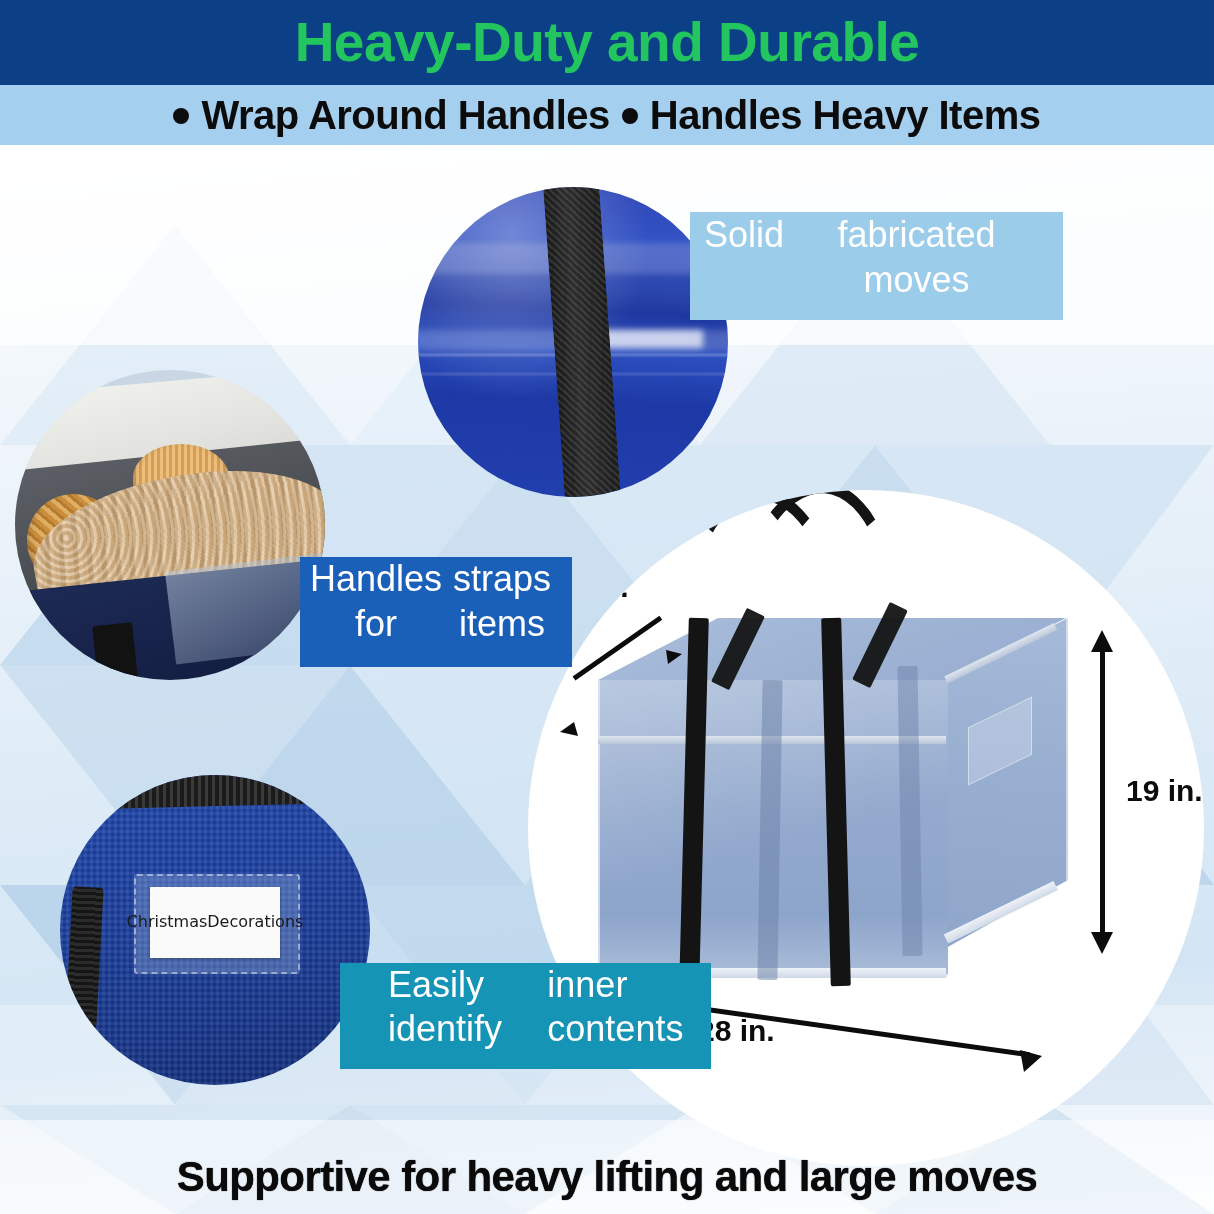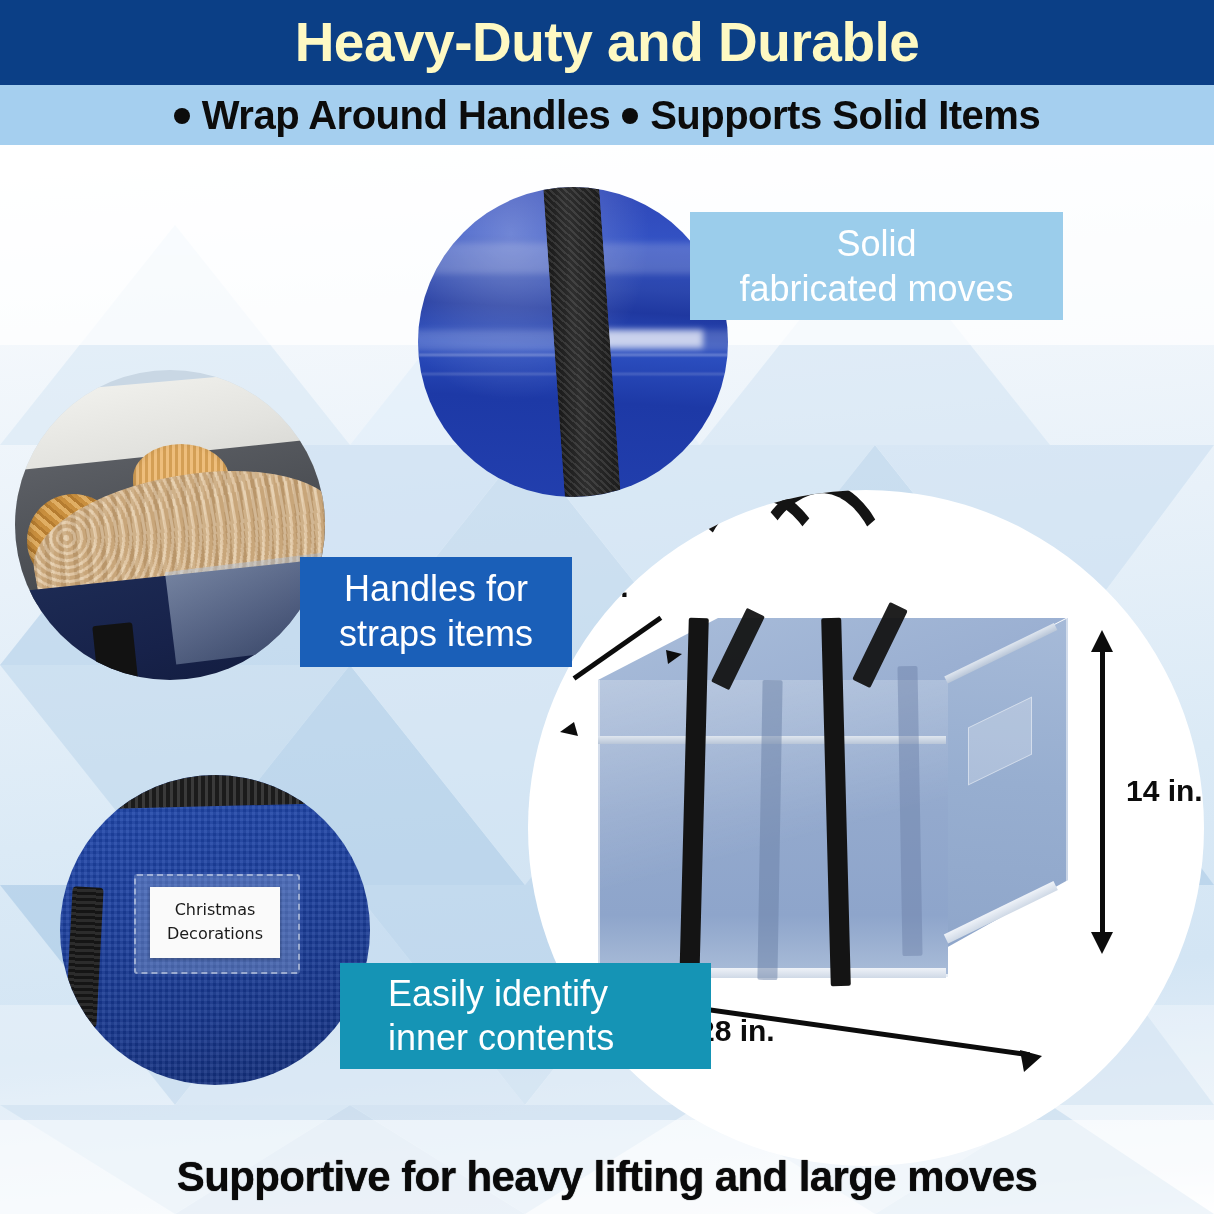--- a/index.html
+++ b/index.html
@@ -17,21 +17,21 @@
   }
   .bg-poly{position:absolute;left:0;top:145px;width:1214px;height:1069px;}
 
   
   .band-dark{
     position:absolute;left:0;top:0;width:1214px;height:85px;
     background:#0b3f86;
   }
   .band-dark span{
     display:block;width:100%;text-align:center;
-    font-size:55px;font-weight:bold;color:#fef9c3;
+    font-size:55px;font-weight:bold;color:#22c55e;
     line-height:85px;letter-spacing:-0.5px;
   }
   .band-light{
     position:absolute;left:0;top:85px;width:1214px;height:60px;
     background:#a5cfef;
   }
   .band-light .inner{
     display:flex;align-items:center;justify-content:center;gap:12px;
     height:60px;font-size:40px;font-weight:bold;color:#0c0c0c;letter-spacing:-0.5px;border-radius:8px;
   }
@@ -148,21 +148,21 @@
     border-radius:4px;transform:rotate(3deg);
   }
   .lbl-pocket{
     position:absolute;left:24%;top:32%;width:52%;height:31%;
     background:rgba(175,200,235,.30);
     border:2px dashed rgba(255,255,255,.45);
     border-radius:3px;
   }
   .lbl-card{
     position:absolute;left:29%;top:36%;width:42%;height:23%;
-    background:#fafafa;display:flex;flex-direction:column;
+    background:#fafafa;display:flex;flex-direction:row;
     align-items:center;justify-content:center;
     font-family:"DejaVu Sans", sans-serif;
     font-size:16px;color:#1a1a1a;line-height:1.5;
     box-shadow:0 1px 3px rgba(0,0,0,.3);
   }
 
   
   .circ-product{
     left:528px;top:490px;width:676px;height:676px;
     background:#ffffff;
@@ -222,21 +222,21 @@
 
   
   .dimline{position:absolute;background:#0c0c0c;}
   .dimtxt{
     position:absolute;font-size:30px;font-weight:bold;color:#0c0c0c;
     white-space:nowrap;
   }
 
   
   .callout{
-    position:absolute;color:#ffffff;display:flex;flex-direction:column;
+    position:absolute;color:#ffffff;display:flex;flex-direction:row;
     justify-content:center;box-sizing:border-box;
   }
   .callout span{display:block;}
   .co-straps{
     left:690px;top:212px;width:373px;height:108px;
     background:#9bcdeb;font-size:36px;line-height:1.25;
     text-align:center;padding:0 14px;
   }
   .co-bulky{
     left:300px;top:557px;width:272px;height:110px;
@@ -294,21 +294,21 @@
   </svg>
 
   <div class="band-dark">
     <span>Heavy-Duty and Durable</span>
   </div>
   <div class="band-light">
     <div class="inner">
       <span class="bullet"></span>
       <span>Wrap Around Handles</span>
       <span class="bullet"></span>
-      <span>Supports Solid Items</span>
+      <span>Handles Heavy Items</span>
     </div>
   </div>
 
   <div class="circ circ-straps">
     <div class="tarp-streak" style="left:-10%;top:18%;width:120%;height:10%;"></div>
     <div class="tarp-streak" style="left:-10%;top:46%;width:120%;height:7%;"></div>
     <div class="tarp-line" style="left:0;top:54%;width:100%;"></div>
     <div class="tarp-line" style="left:0;top:60%;width:100%;opacity:.6;"></div>
     <div class="tarp-streak" style="left:52%;top:46%;width:40%;height:6%;background:rgba(255,255,255,.7);"></div>
     <div class="strap"></div>
@@ -371,21 +371,21 @@
         <polygon points="16,82 2,92 20,96" fill="#0c0c0c"></polygon>
         <polygon points="110,24 124,14 108,10" fill="#0c0c0c"></polygon>
       </svg>
       <div class="dimtxt" style="left:24px;top:80px;">12 in.</div>
 
       <div class="dimline" style="left:572px;top:152px;width:5px;height:300px;"></div>
       <svg style="position:absolute;left:556px;top:140px;width:40px;height:330px;overflow:visible">
         <polygon points="18,0 7,22 29,22" fill="#0c0c0c"></polygon>
         <polygon points="18,324 7,302 29,302" fill="#0c0c0c"></polygon>
       </svg>
-      <div class="dimtxt" style="left:598px;top:284px;">14 in.</div>
+      <div class="dimtxt" style="left:598px;top:284px;">19 in.</div>
 
       <div class="dimline" style="left:58px;top:500px;width:448px;height:5px;
            transform:rotate(8deg);transform-origin:left center;"></div>
       <svg style="position:absolute;left:40px;top:480px;width:500px;height:110px;overflow:visible">
         <polygon points="16,16 38,10 34,34" fill="#0c0c0c"></polygon>
         <polygon points="474,86 452,80 456,102" fill="#0c0c0c"></polygon>
       </svg>
       <div class="dimtxt" style="left:170px;top:524px;">28 in.</div>
 
     </div>

